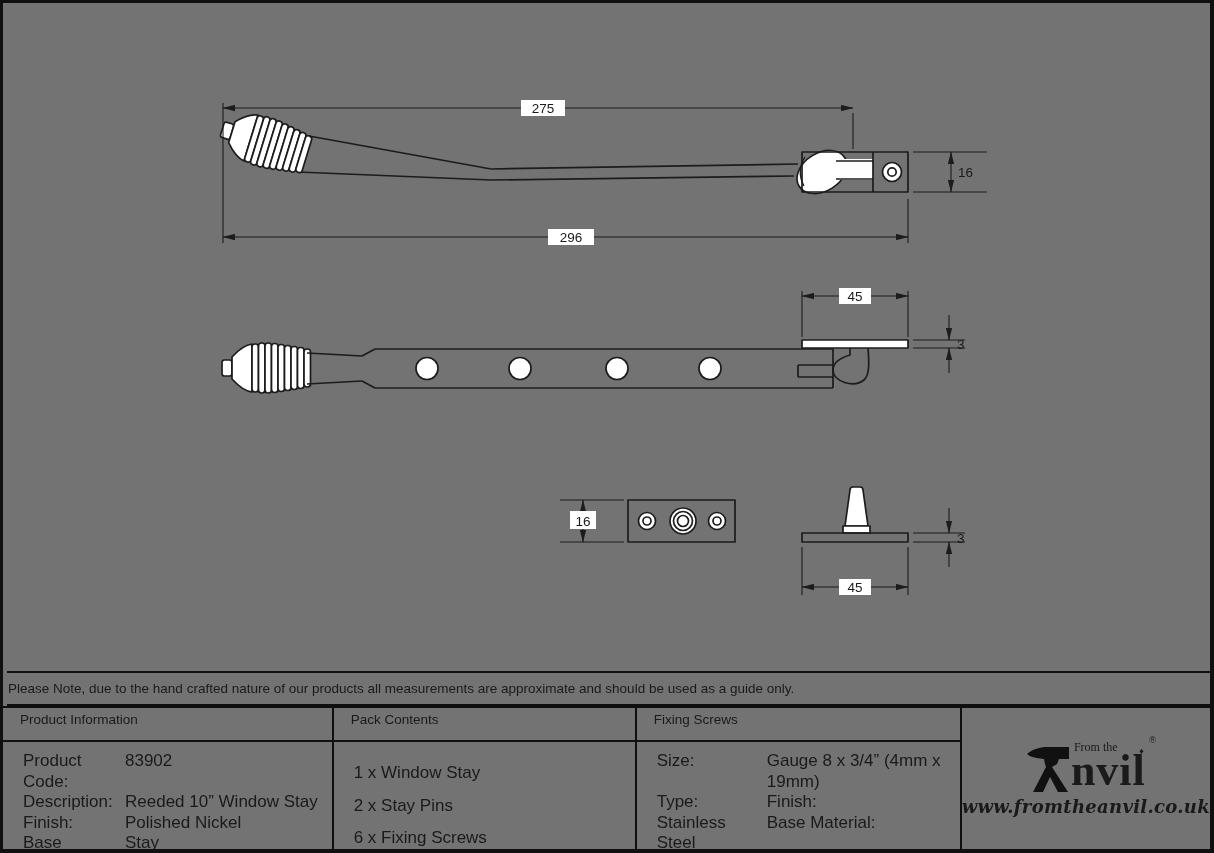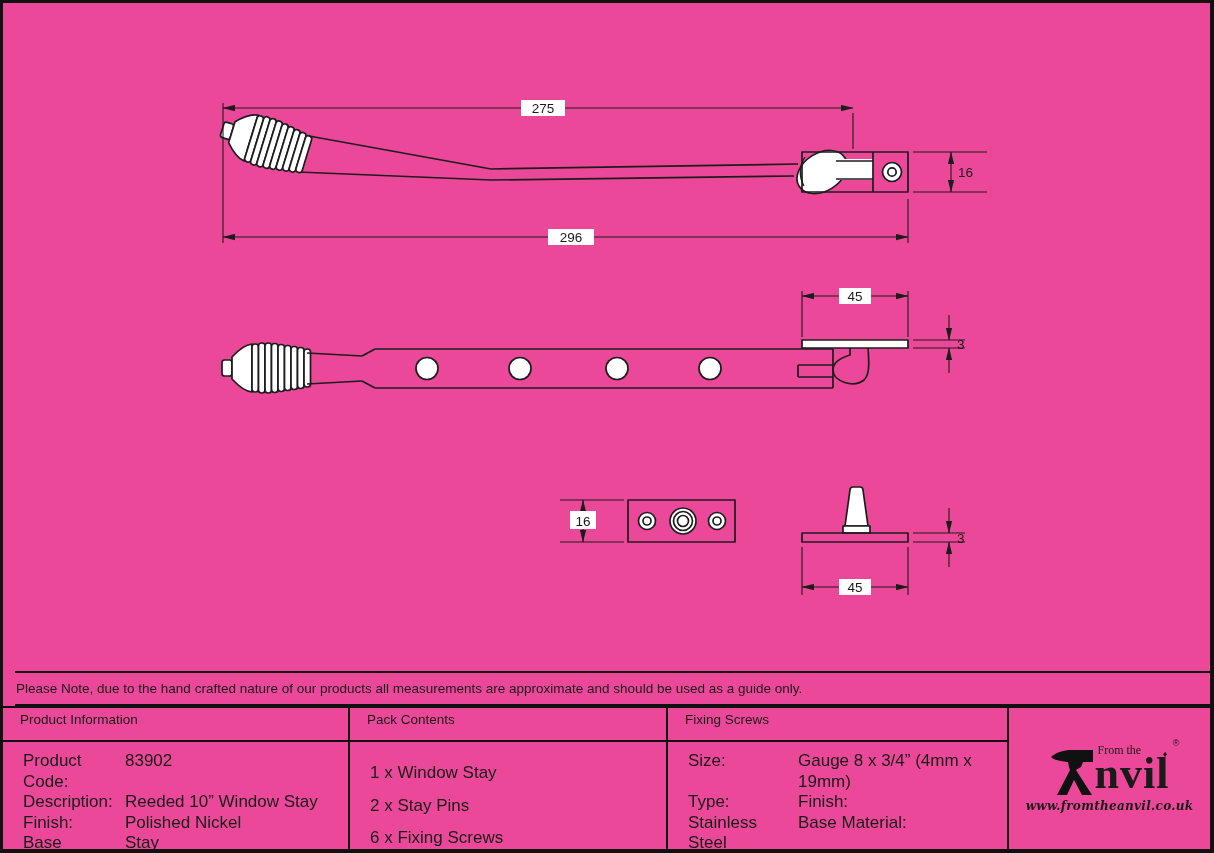--- a/index.html
+++ b/index.html
@@ -1,29 +1,29 @@
 <!DOCTYPE html>
 <html><head>
 <meta charset="utf-8">
 <style>
   html,body{margin:0;padding:0;background:#e8e8e8;}
   .sheet{
     position:relative;
     width:1214px;height:853px;
     box-sizing:border-box;
-    background:#ec4899;
+    background:#737373;
     border:solid #101010;
     border-width:3px 4px 4px 3px;
     font-family:"Liberation Sans", sans-serif;
     color:#1a1a1a;
     overflow:hidden;
   }
   .drawing-svg{position:absolute;top:0;left:0;}
   .note-bar{
-    position:absolute;left:12px;right:0;top:668px;height:31px;
+    position:absolute;left:4px;right:0;top:668px;height:31px;
     border-top:2px solid #101010;border-bottom:2px solid #101010;
     display:flex;align-items:center;
     padding-left:1px;font-size:13.5px;
   }
   .spec-table{
     position:absolute;left:0;right:0;top:703px;bottom:0;
     border-top:2px solid #101010;
     display:flex;box-sizing:border-box;
   }
   .spec-col{box-sizing:border-box;border-right:2px solid #101010;}
@@ -48,21 +48,21 @@
     font-weight:bold;letter-spacing:1px;
   }
   .logo-fromthe{
     position:absolute;top:3px;left:48px;
     font-family:"Liberation Serif", serif;font-size:12px;white-space:nowrap;
   }
   .logo-reg{position:absolute;top:-2px;right:-10px;font-size:9px;}
   .logo-diamond{position:absolute;top:9px;right:2px;font-size:9px;}
   .logo-site{
     font-family:"DejaVu Serif", serif;font-style:italic;font-weight:bold;
-    font-size:12px;margin-top:3px;letter-spacing:0.3px;
+    font-size:18px;margin-top:3px;letter-spacing:0.3px;
   }
   
   .part{stroke:#1c1c1c;stroke-width:1.7;fill:none;stroke-linejoin:round;}
   .partf{stroke:#1c1c1c;stroke-width:1.7;fill:#ffffff;stroke-linejoin:round;}
   .thin{stroke:#1c1c1c;stroke-width:1.3;fill:none;}
   .dl{stroke:#1c1c1c;stroke-width:1.1;fill:none;}
   .gap{fill:#ffffff;stroke:none;}
   .dimtxt{font-family:"Liberation Sans", sans-serif;font-size:13.5px;fill:#1a1a1a;}
 </style>
 </head>

